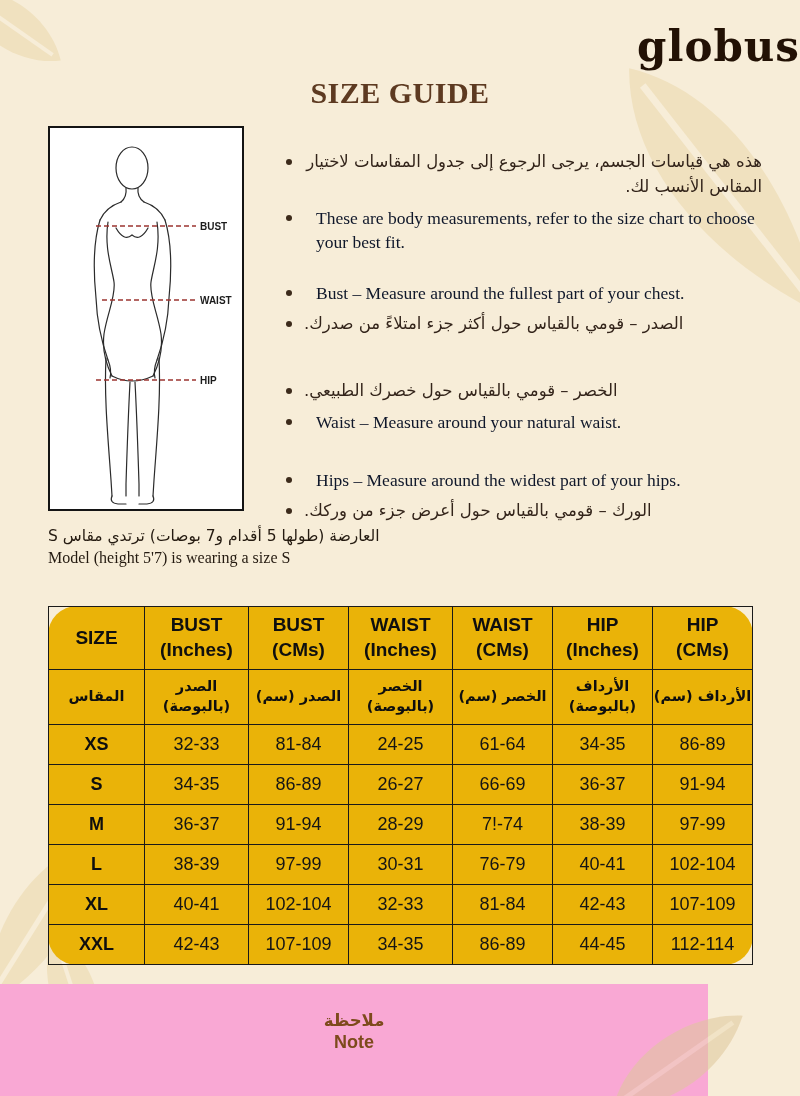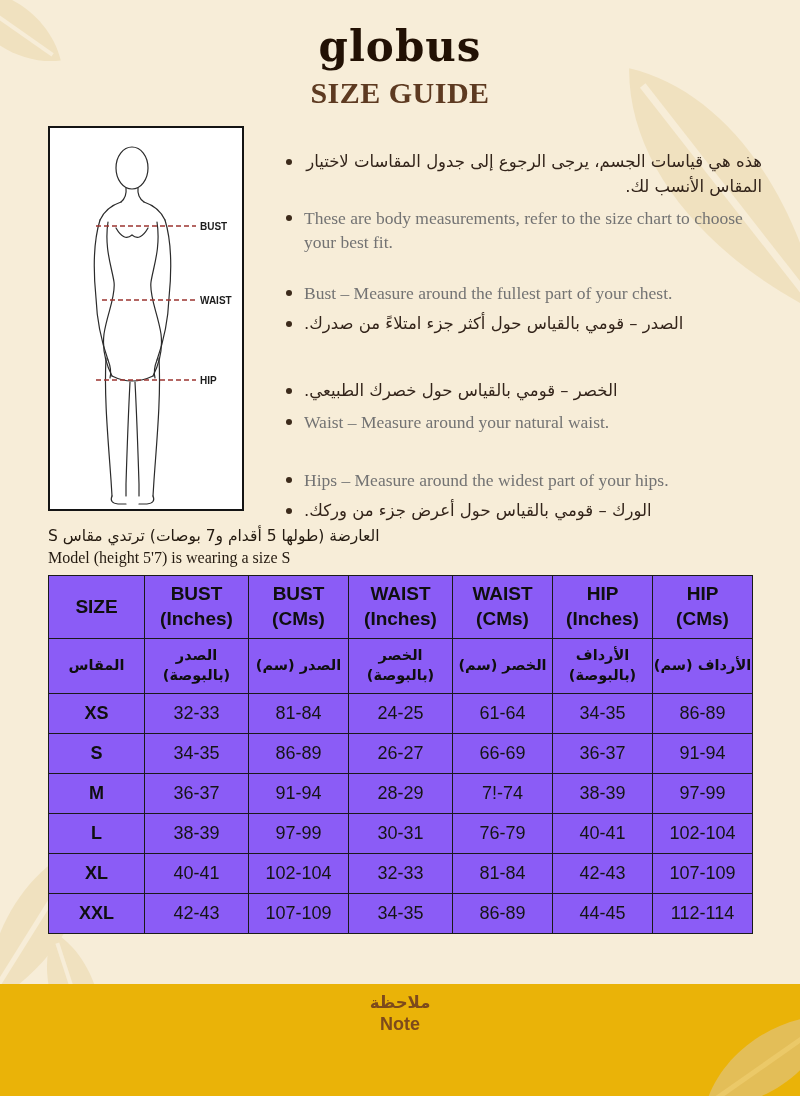--- a/index.html
+++ b/index.html
@@ -10,21 +10,21 @@
     overflow:hidden;
     font-family:"Liberation Serif", serif;
   }
   .leaf { position:absolute; z-index:0; pointer-events:none; }
   .leaf-tr { right:-70px; top:10px; }
   .leaf-tl { left:-55px; top:-45px; }
   .leaf-bl { left:-65px; top:830px; }
 
   .brand {
     position:absolute; top:22px; left:0; width:100%;
-    text-align:center; z-index:1;
+    text-align:right; z-index:1;
     font-family:"DejaVu Serif", serif;
     font-weight:700; font-size:42px; letter-spacing:1px;
     color:#221104;
   }
   .title {
     position:absolute; top:76px; left:0; width:100%;
     text-align:center; z-index:1;
     font-family:"Liberation Serif", serif;
     font-weight:700; font-size:30px; letter-spacing:0.5px;
     color:#5d3a21;
@@ -49,34 +49,34 @@
     flex:none; width:6px; height:6px; border-radius:50%;
     background:#3c2a1a; margin-top:9px;
   }
   .ar-text {
     direction:rtl; text-align:right;
     font-family:"DejaVu Sans", sans-serif;
     font-size:16.5px; line-height:1.5; color:#33241a;
   }
   .en-text {
     font-family:"Liberation Serif", serif;
-    font-size:17.5px; line-height:1.42; color:#737373;
+    font-size:17.5px; line-height:1.42; color:#0f172a;margin-left:12px;
   }
 
   .model-note { position:absolute; left:48px; top:527px; width:520px; z-index:1; }
   .model-ar {
     direction:rtl; text-align:left;
     font-family:"DejaVu Sans", sans-serif;
     font-size:15.5px; color:#241a10; margin-bottom:4px;
   }
   .model-en { font-family:"Liberation Serif", serif; font-size:16px; color:#241a10; }
 
   .size-table {
-    position:absolute; left:48px; top:575px; width:704px; z-index:1;
-    border-collapse:collapse; background:#8b5cf6; table-layout:fixed;
+    position:absolute; left:48px; top:606px; width:704px; z-index:1;
+    border-collapse:collapse; background:#eab308; table-layout:fixed;border-radius:29px;
   }
   .size-table th, .size-table td {
     border:1.5px solid #1a1a1a;
     text-align:center; vertical-align:middle;
     padding:0;
   }
   .head-en th {
     height:62px; white-space:pre-line;
     font-family:"Liberation Sans", sans-serif;
     font-weight:700; font-size:19px; line-height:1.3; color:#0f0f0f;
@@ -90,23 +90,23 @@
     height:39px;
     font-family:"Liberation Sans", sans-serif;
     font-weight:700; font-size:18px; color:#0f0f0f;
   }
   .size-table tbody td {
     font-family:"Liberation Sans", sans-serif;
     font-size:18px; color:#151515;
   }
 
   .note-band {
-    position:absolute; left:0; top:984px; width:800px; height:112px;
-    background:#eab308; z-index:1; text-align:center;
-    padding-top:9px; box-sizing:border-box;
+    position:absolute; left:0; top:984px; width:708px; height:112px;
+    background:#f9a8d4; z-index:1; text-align:center;
+    padding-top:27px; box-sizing:border-box;
   }
   .note-band .leaf-br { position:absolute; right:-55px; bottom:-50px; opacity:0.55; }
   .note-h-ar {
     position:relative;
     font-family:"DejaVu Sans", sans-serif;
     font-weight:700; font-size:16.5px; color:#7d4a1c;
   }
   .note-h-en {
     position:relative;
     font-family:Liberation Sans, sans-serif;

